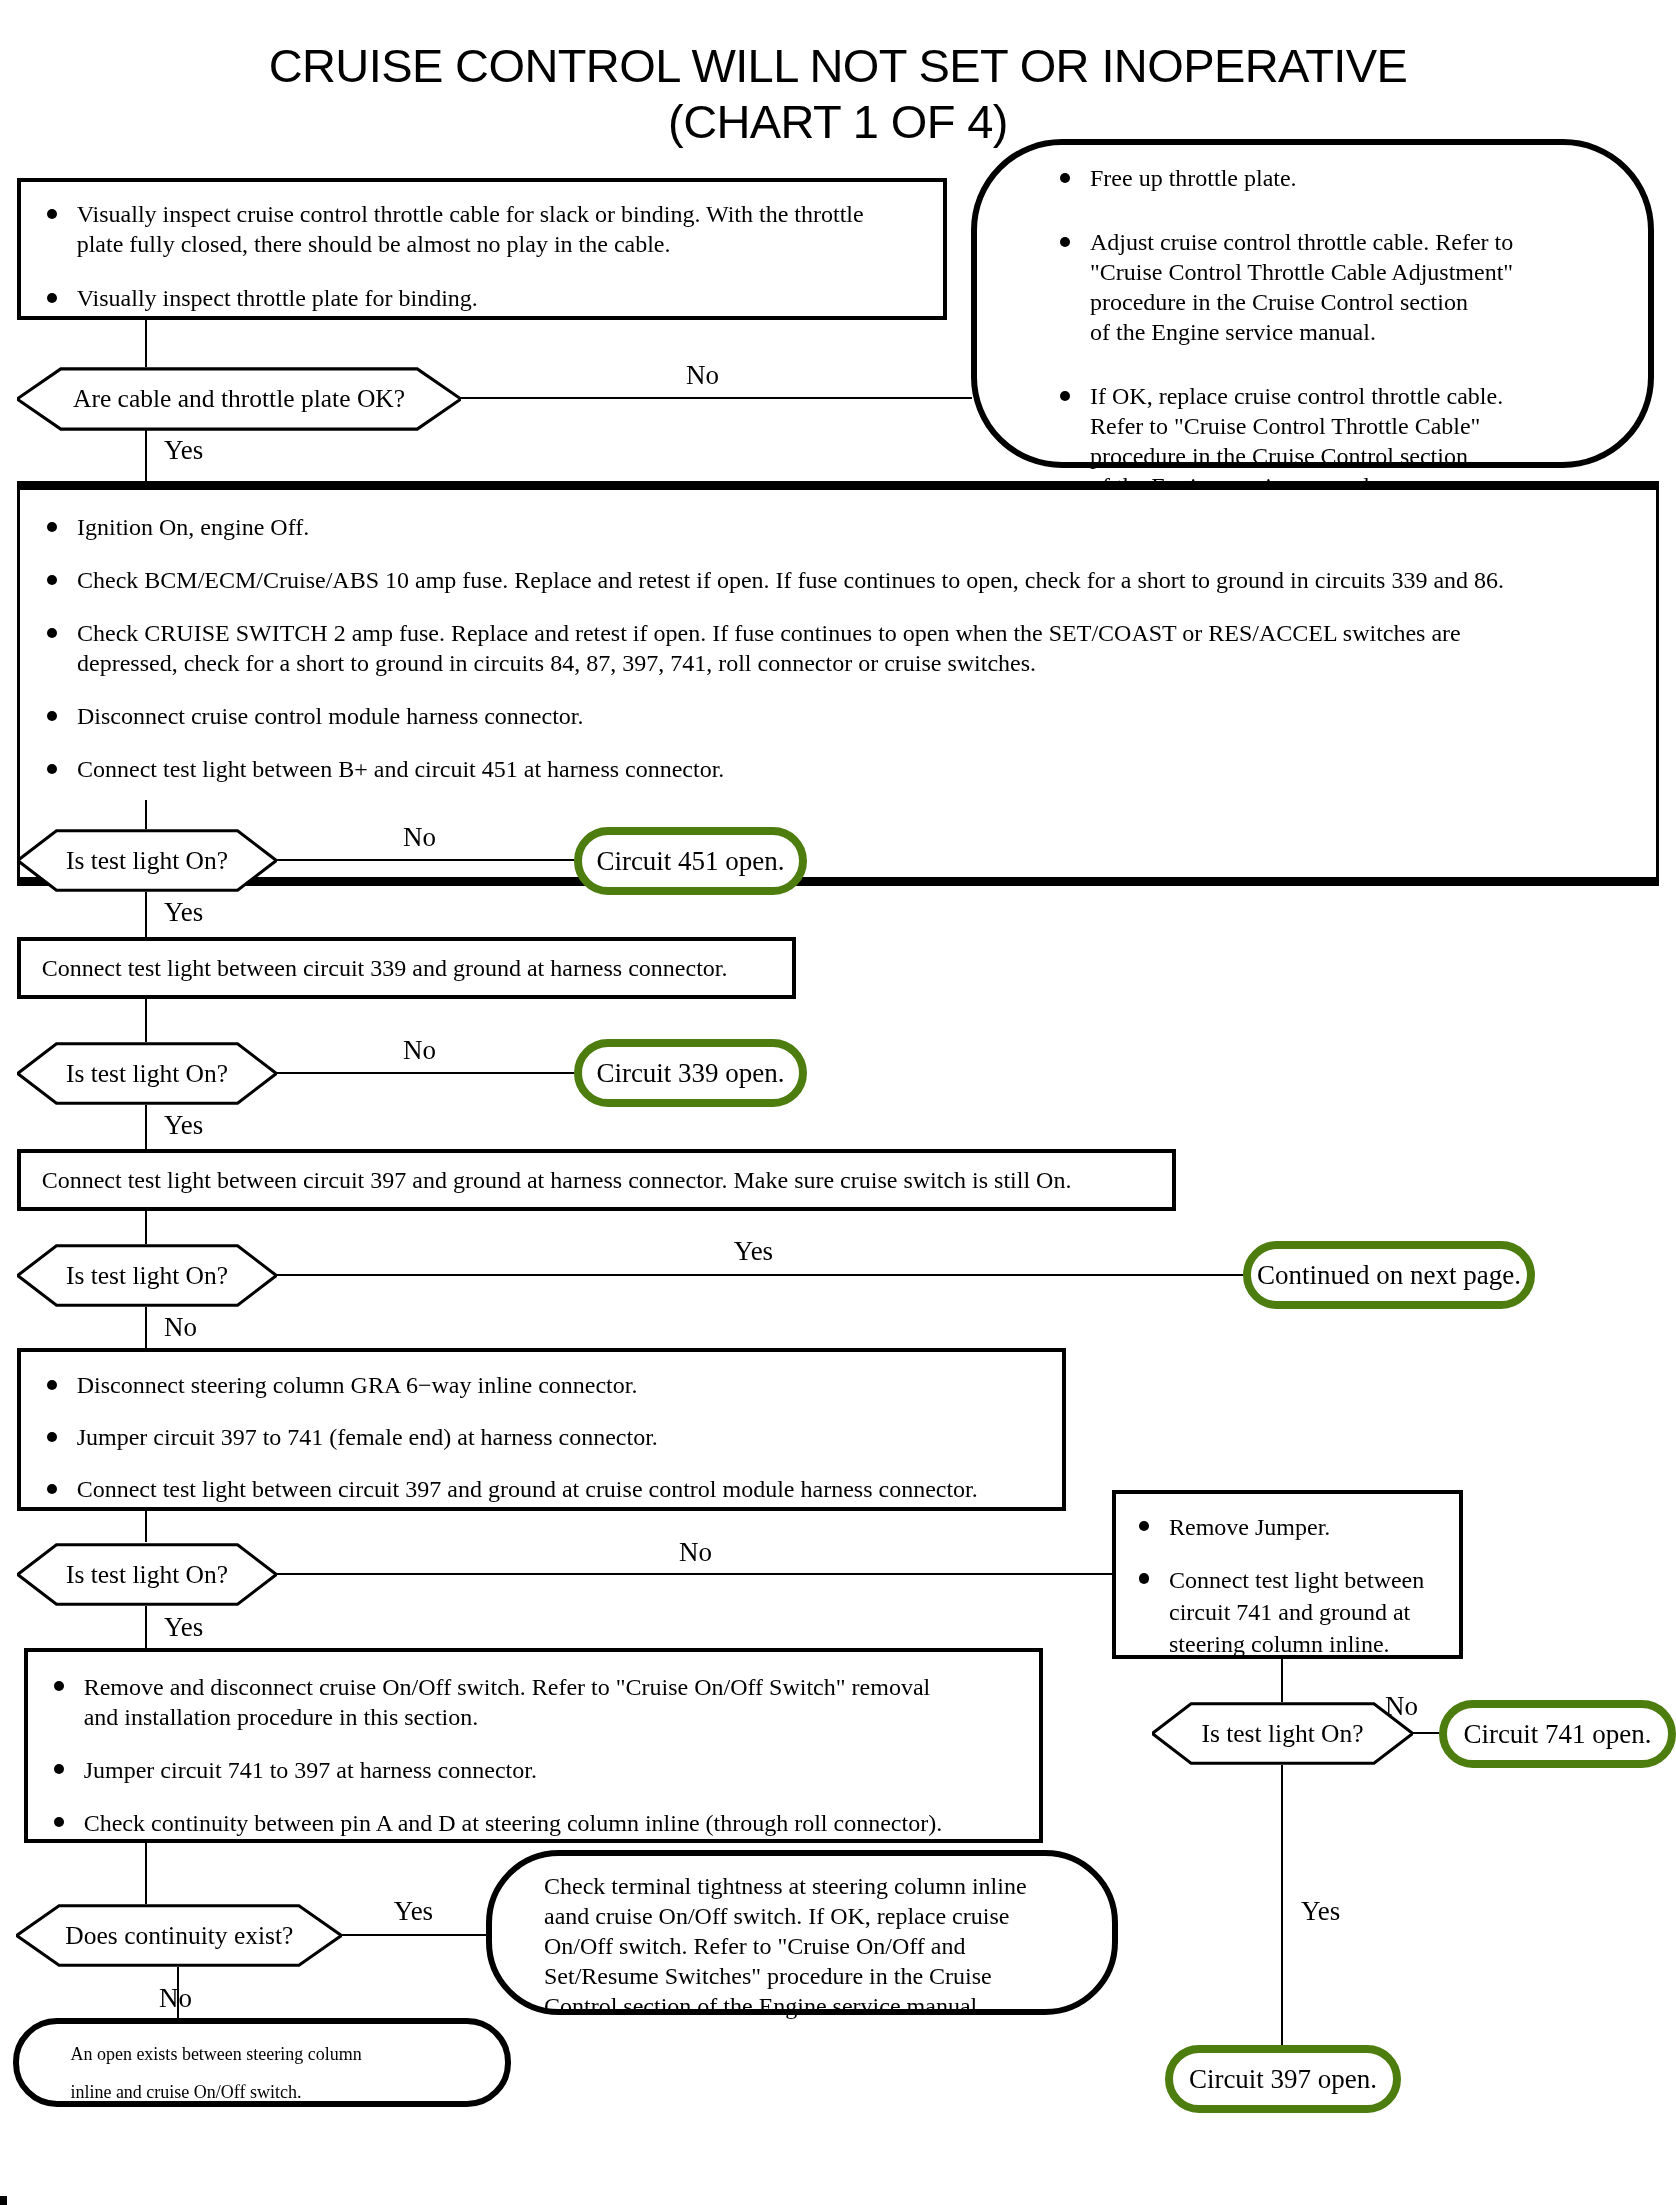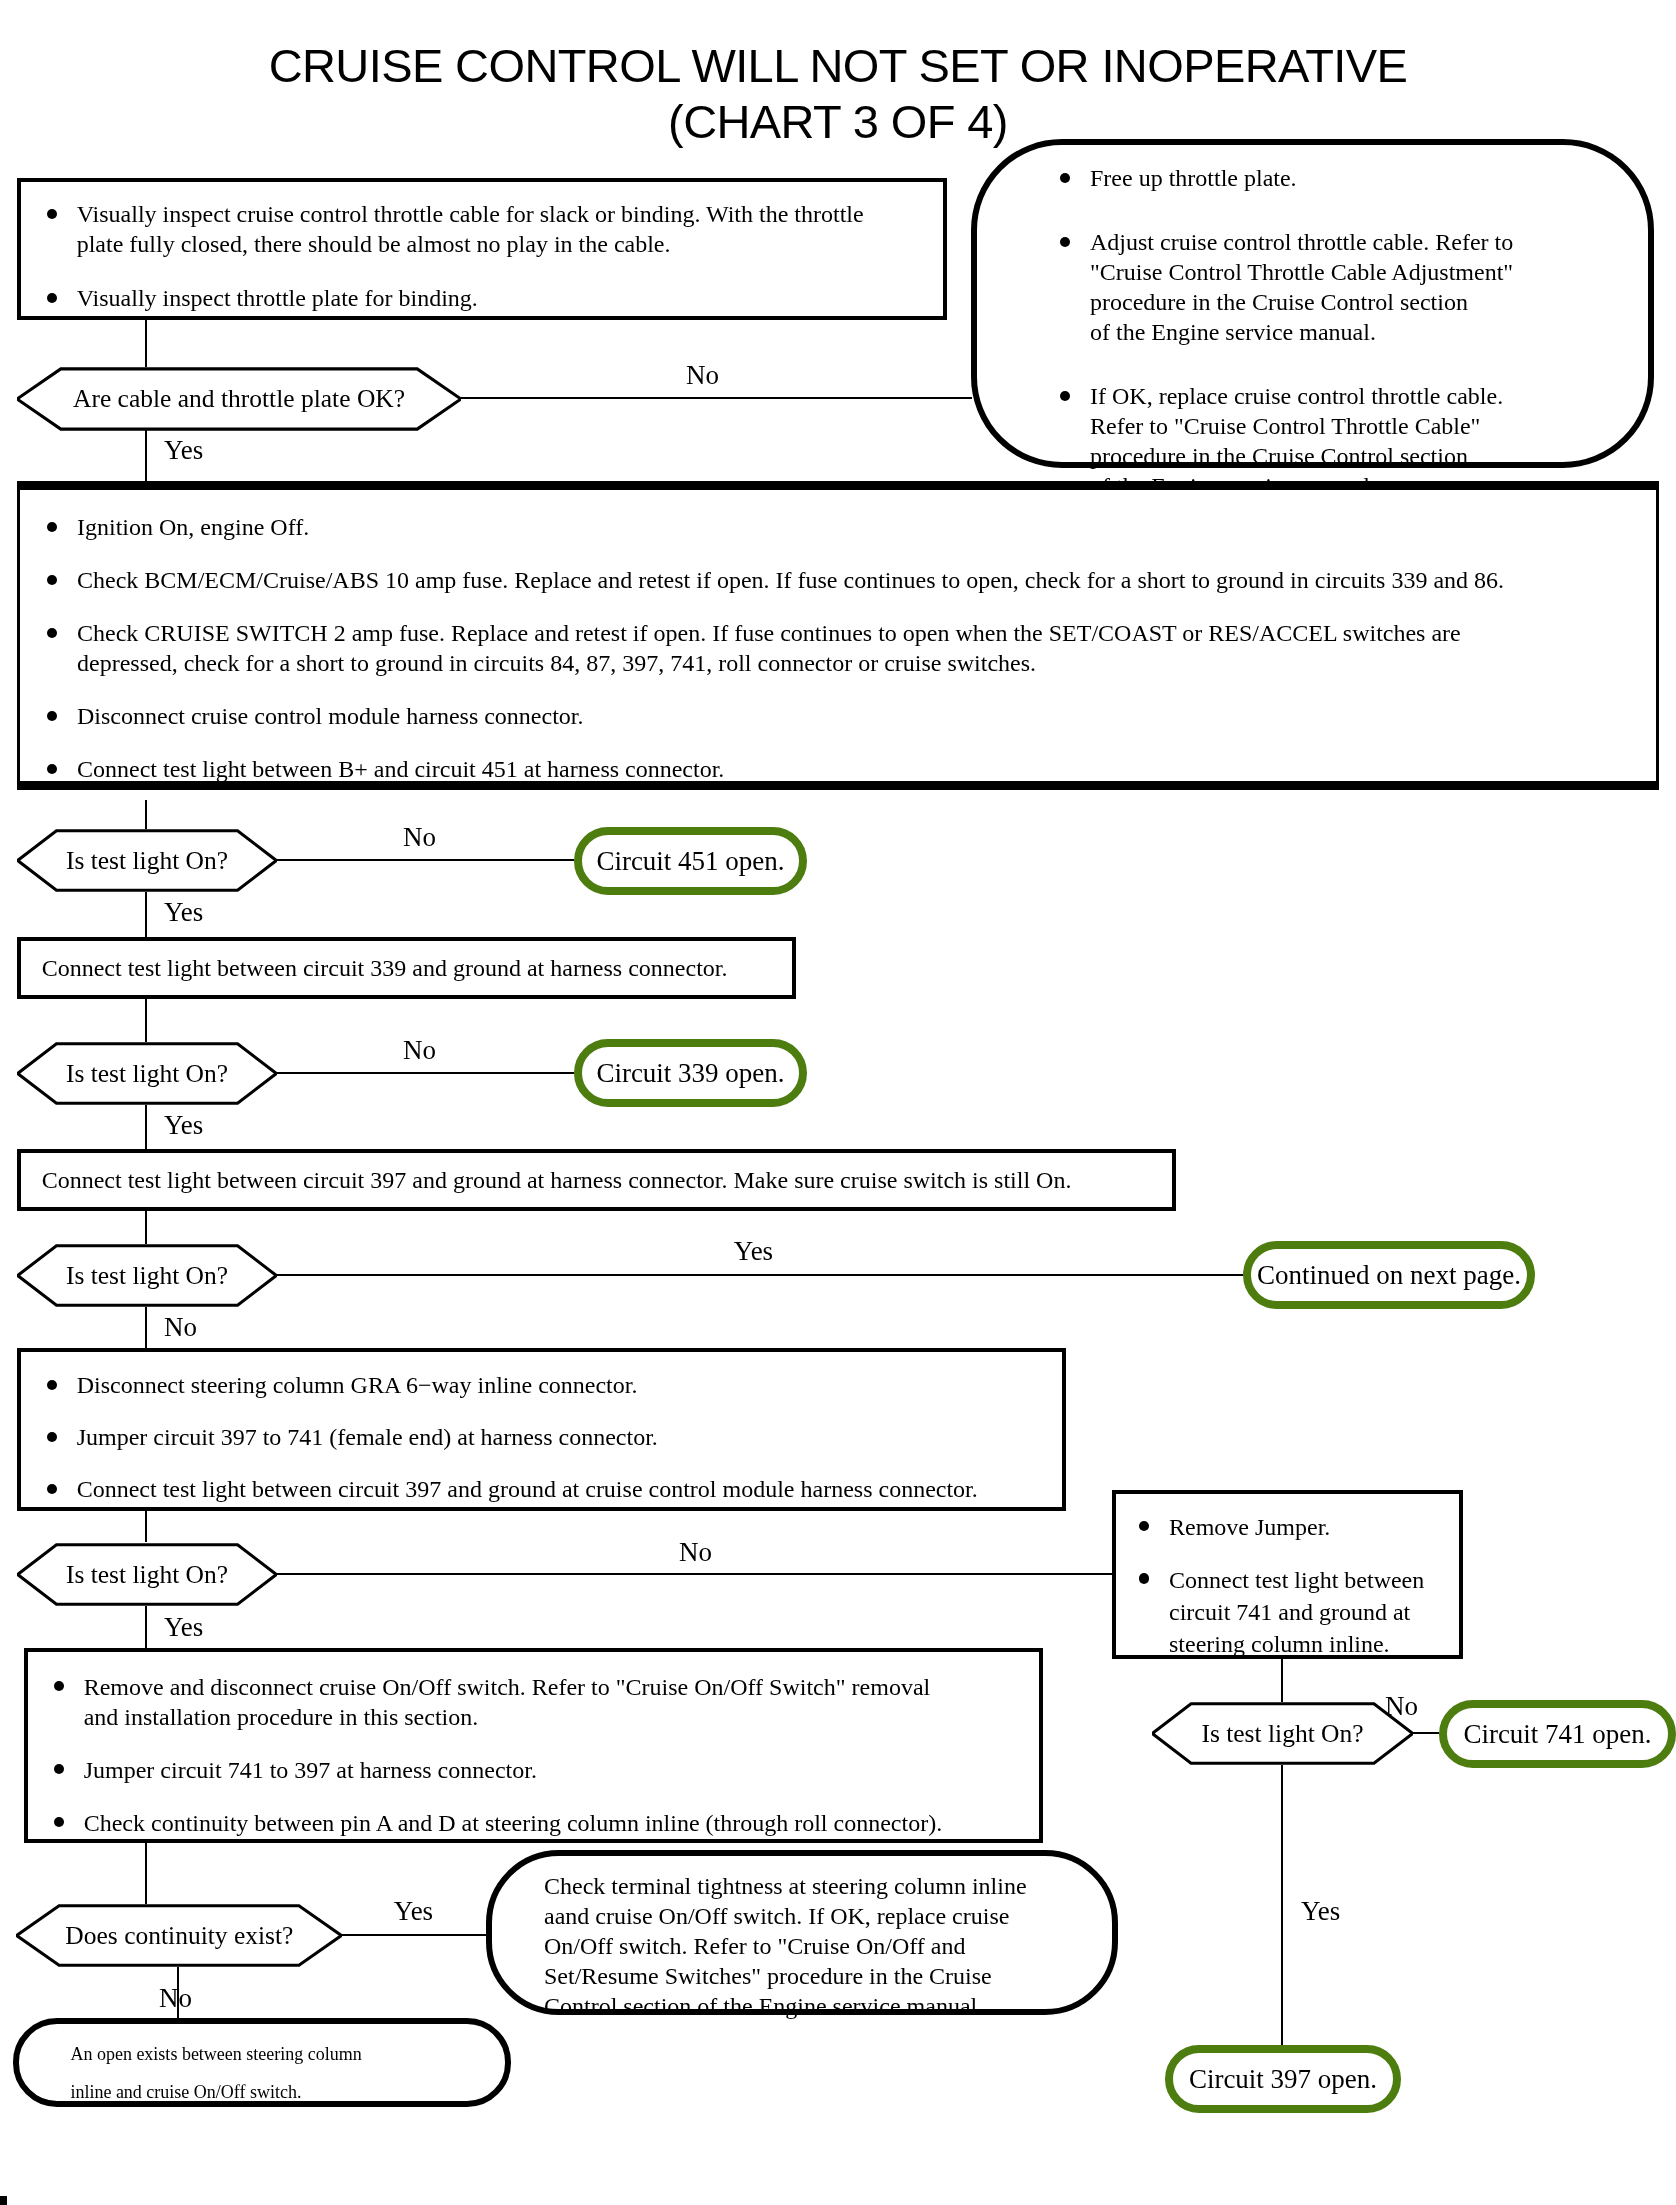--- a/index.html
+++ b/index.html
@@ -50,21 +50,21 @@
   .hline{height:2.4px;background:#000;}
   
   .lbl{font-size:27px;text-align:center;}
   .pre{white-space:pre-line;}
 </style>
 </head>
 <body>
 
 <div class="abs title">
   <div>CRUISE CONTROL WILL NOT SET OR INOPERATIVE</div>
-  <div>(CHART 3 OF 4)</div>
+  <div>(CHART 1 OF 4)</div>
 </div>
 
 <div class="abs box" style="left:17px;top:178px;width:930px;height:142px;padding:17px 12px 0 20.7px;">
   <ul class="bullets" style="--gap:32px">
       <li style="margin-bottom: 24px;">Visually inspect cruise control throttle cable for slack or binding. With the throttle
 plate fully closed, there should be almost no play in the cable.</li>
       <li>Visually inspect throttle plate for binding.</li>
     </ul>
 </div>
 
@@ -88,21 +88,21 @@
   <svg viewBox="0 0 730 105">
     <polygon points="0,52.5 72,3 658,3 730,52.5 658,102 72,102" fill="#fff" stroke="#000" stroke-width="5"></polygon>
   </svg>
   <div class="q">Are cable and throttle plate OK?</div>
 </div>
 <div class="abs hline" style="left:461px;top:397px;width:511px;"></div>
 <div class="abs lbl" style="left:660px;top:360px;width:85px;">No</div>
 <div class="abs lbl" style="left:164px;top:435px;">Yes</div>
 <div class="abs vline" style="left:145px;top:430px;height:51px;"></div>
 
-<div class="abs box thick-tb" style="left:17px;top:481px;width:1642px;height:309px;padding:22px 12px 0 22px;">
+<div class="abs box thick-tb" style="left:17px;top:481px;width:1642px;height:405px;padding:22px 12px 0 22px;">
   <ul class="bullets gap38">
       <li style="margin-bottom: 23px;">Ignition On, engine Off.</li>
       <li style="margin-bottom: 23px;">Check BCM/ECM/Cruise/ABS 10 amp fuse. Replace and retest if open. If fuse continues to open, check for a short to ground in circuits 339 and 86.</li>
       <li style="margin-bottom: 23px;">Check CRUISE SWITCH 2 amp fuse. Replace and retest if open. If fuse continues to open when the SET/COAST or RES/ACCEL switches are
 depressed, check for a short to ground in circuits 84, 87, 397, 741, roll connector or cruise switches.</li>
       <li style="margin-bottom: 23px;">Disconnect cruise control module harness connector.</li>
       <li>Connect test light between B+ and circuit 451 at harness connector.</li>
     </ul>
 </div>
 

